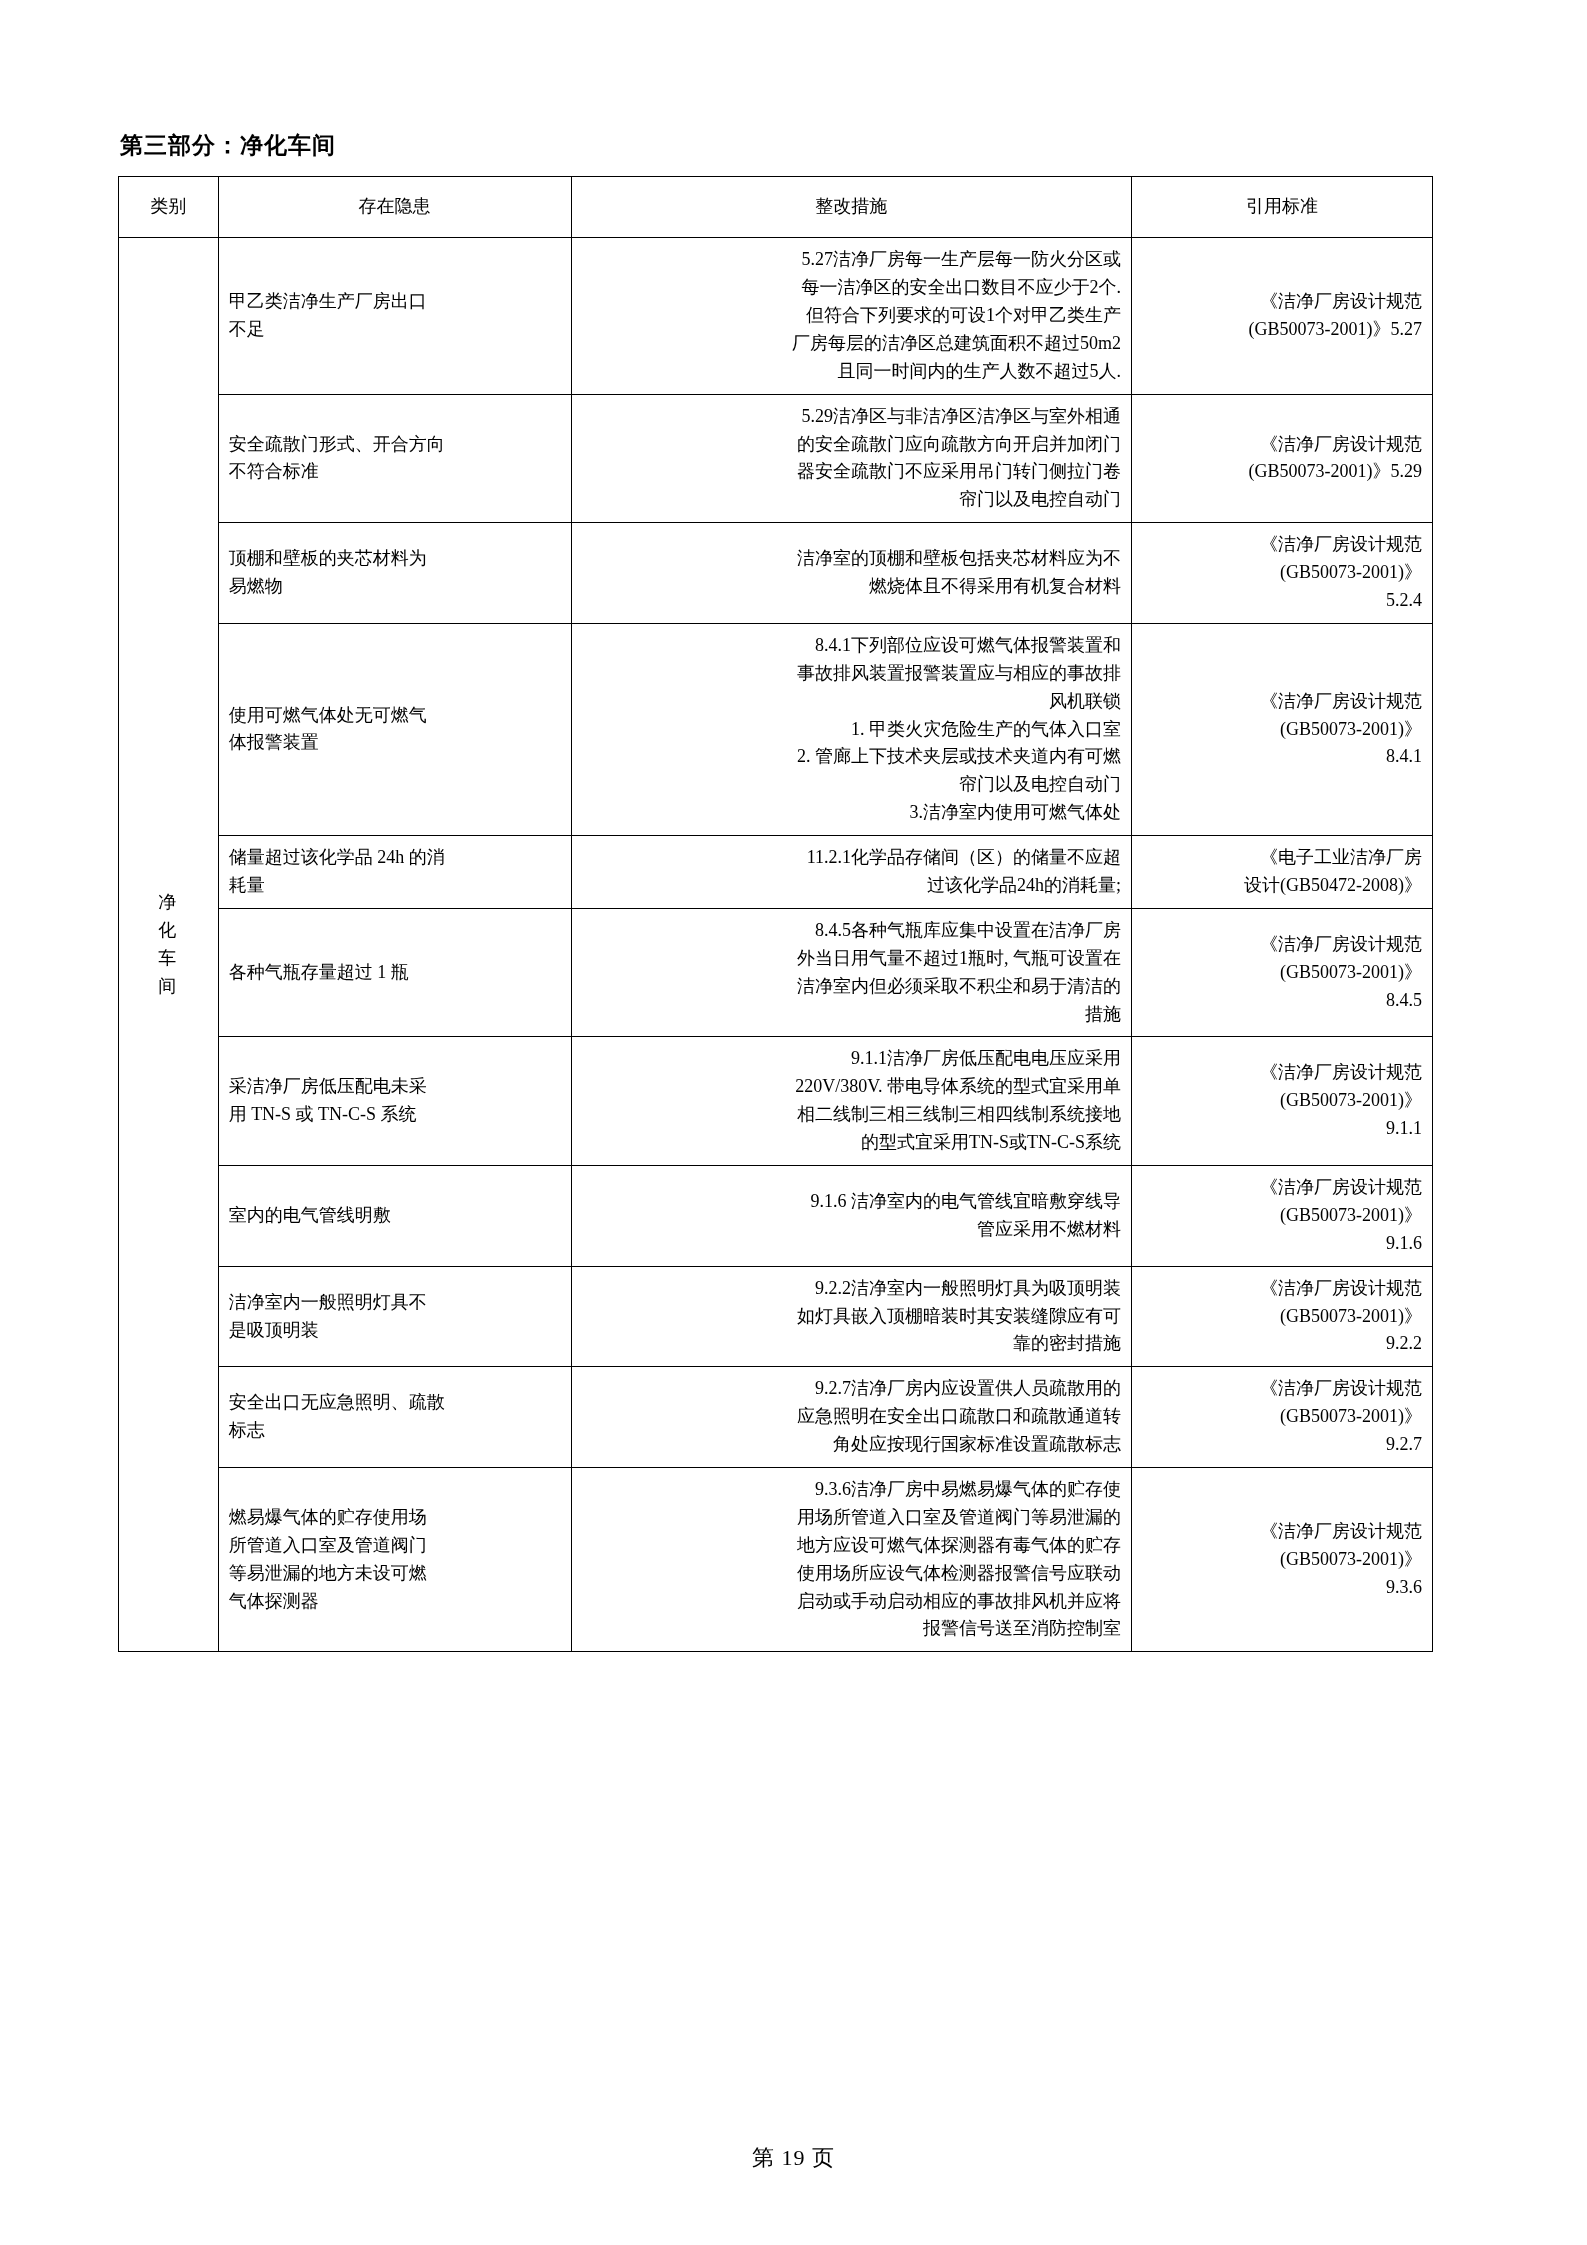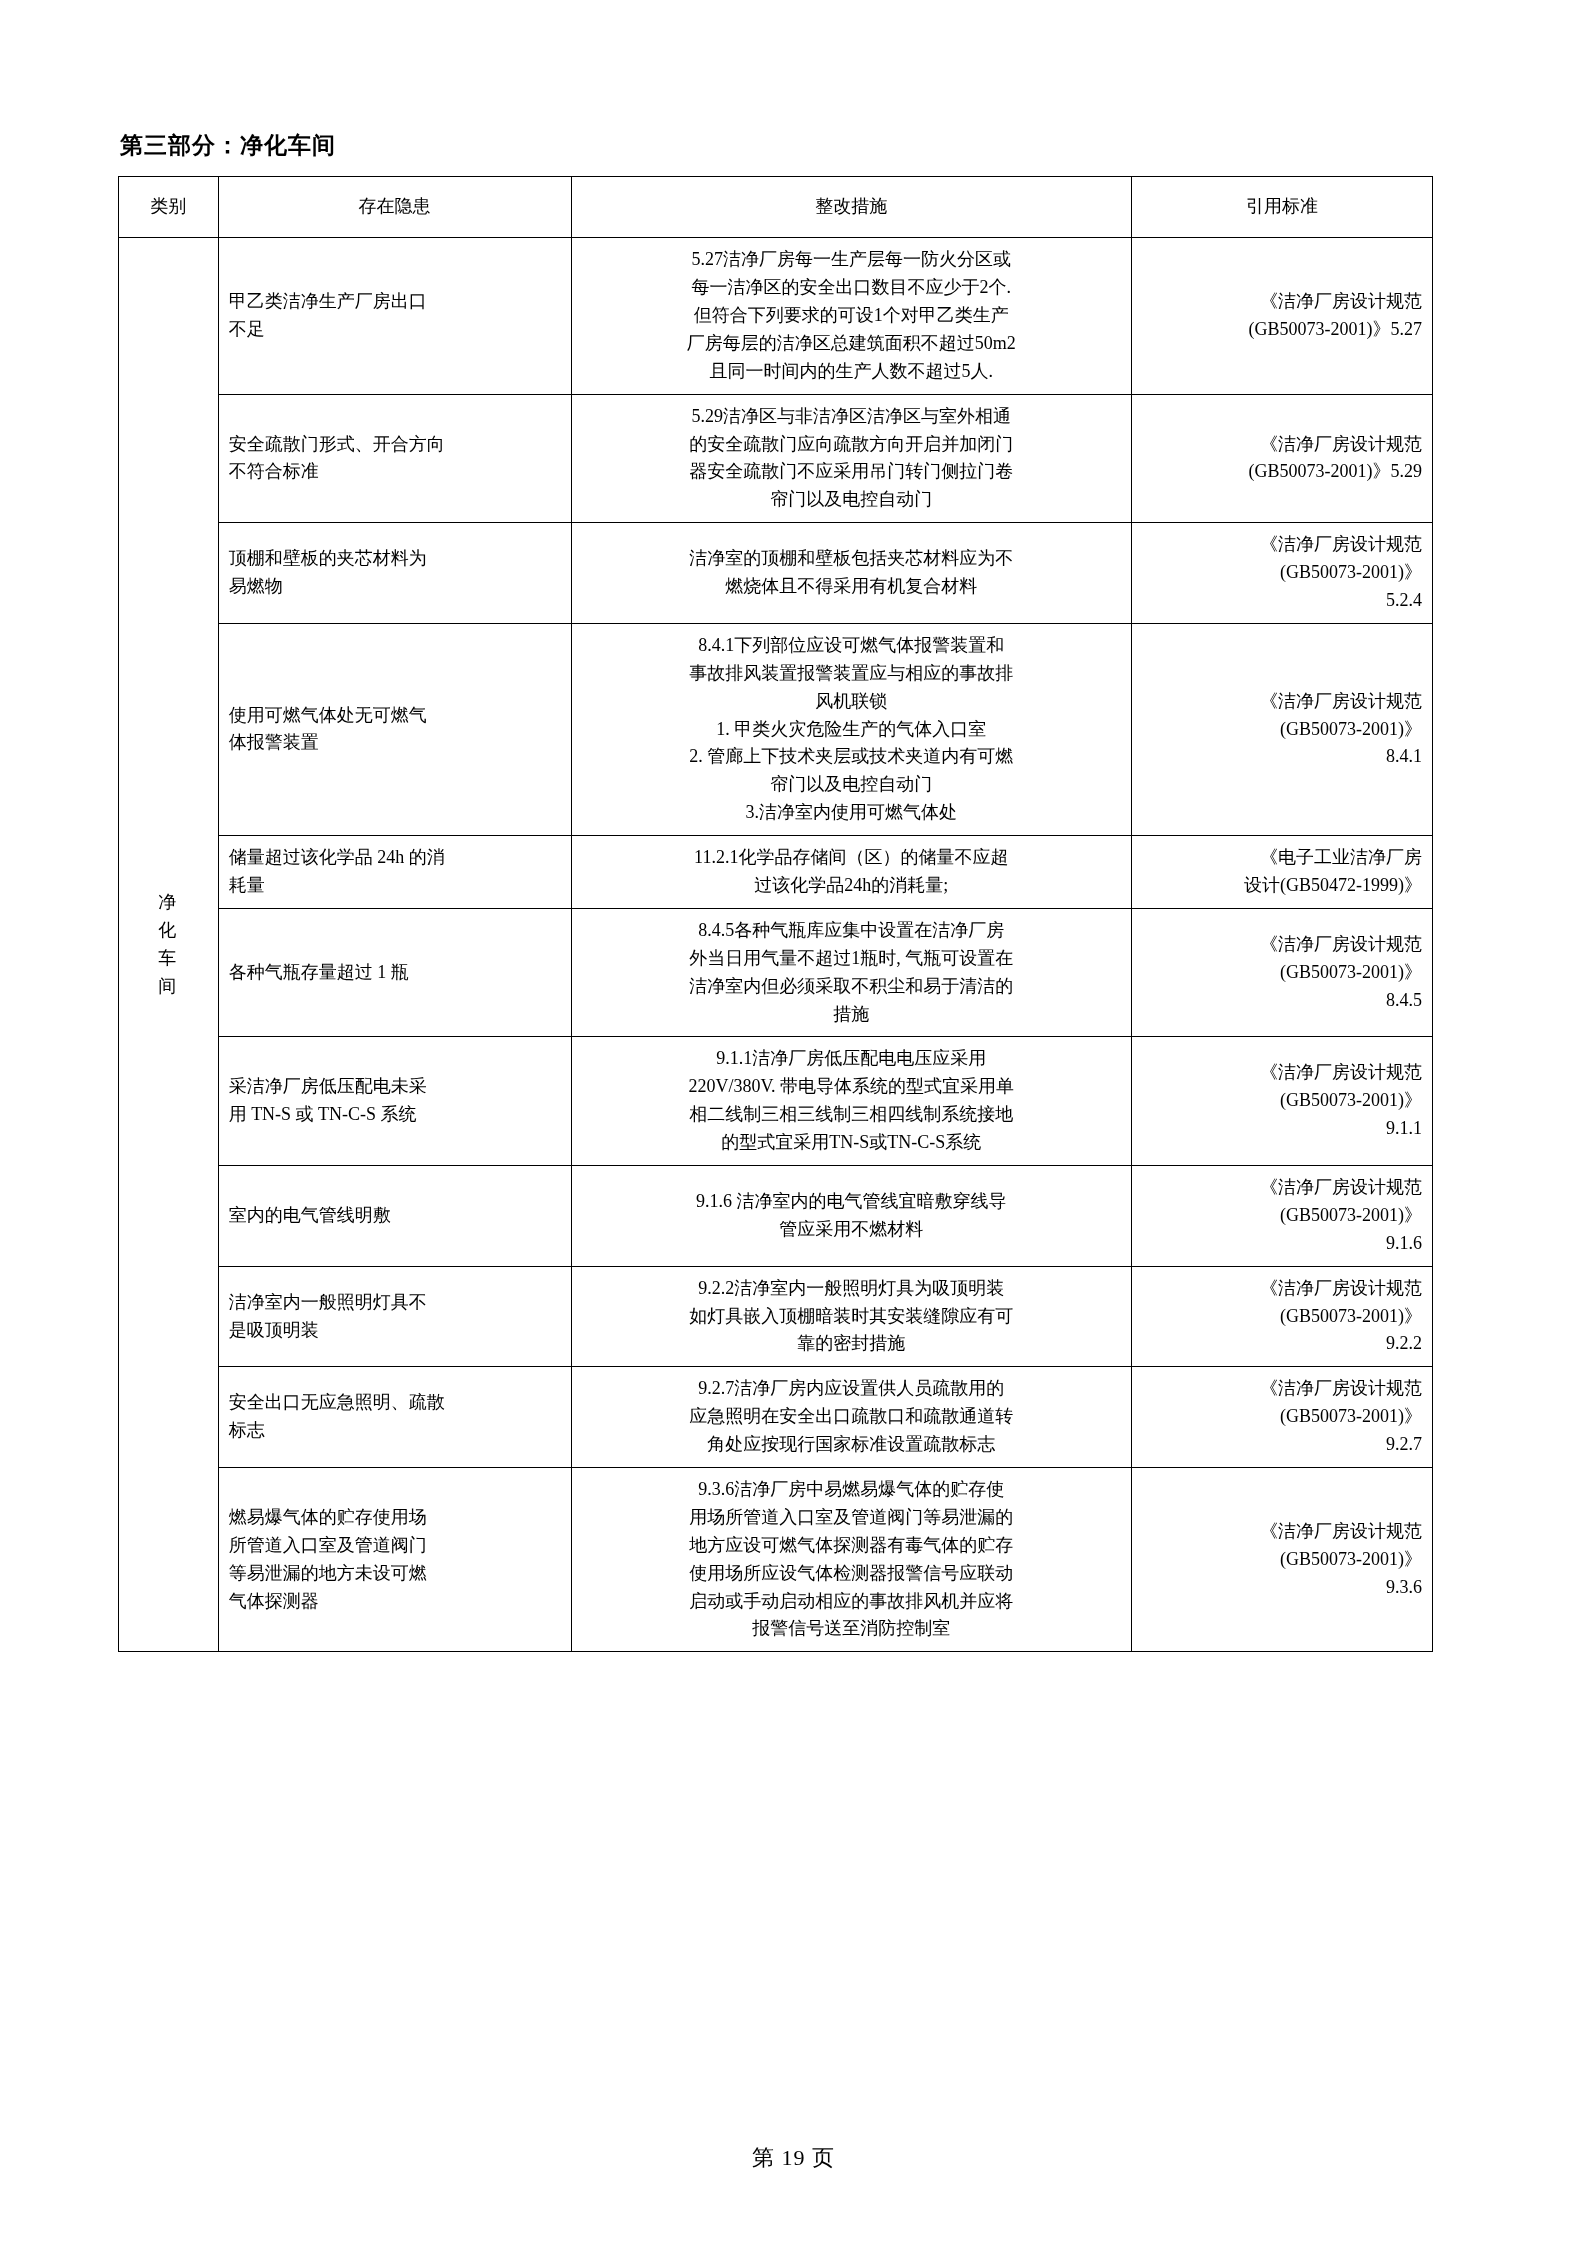--- a/index.html
+++ b/index.html
@@ -62,21 +62,21 @@
   }
   td.category-cell .vert {
     display: block;
   }
   td.hazard-cell {
     text-align: left;
     padding-left: 22px;
     padding-right: 10px;
   }
   td.measure-cell {
-    text-align: center;
+    text-align: right;
     padding-left: 14px;
     padding-right: 12px;
   }
   td.standard-cell {
     text-align: right;
     padding-left: 14px;
     padding-right: 8px;
   }
   .line { display: block; }
   .footer {
@@ -195,21 +195,21 @@
         <td class="hazard-cell">
           <span class="line">储量超过该化学品 24h 的消</span>
           <span class="line">耗量</span>
         </td>
         <td class="measure-cell">
           <span class="line">11.2.1化学品存储间（区）的储量不应超</span>
           <span class="line">过该化学品24h的消耗量;</span>
         </td>
         <td class="standard-cell">
           <span class="line">《电子工业洁净厂房</span>
-          <span class="line">设计(GB50472-1999)》</span>
+          <span class="line">设计(GB50472-2008)》</span>
         </td>
       </tr>
 
       <tr>
         <td class="hazard-cell">
           <span class="line">各种气瓶存量超过 1 瓶</span>
         </td>
         <td class="measure-cell">
           <span class="line">8.4.5各种气瓶库应集中设置在洁净厂房</span>
           <span class="line">外当日用气量不超过1瓶时, 气瓶可设置在</span>

